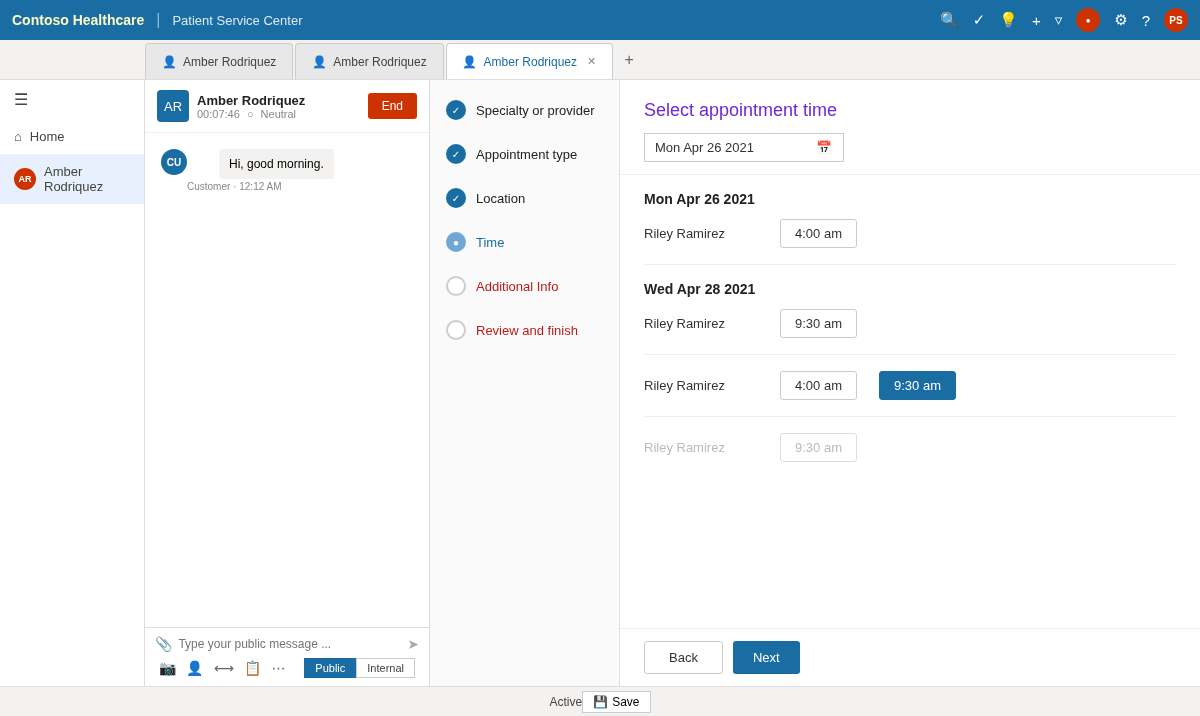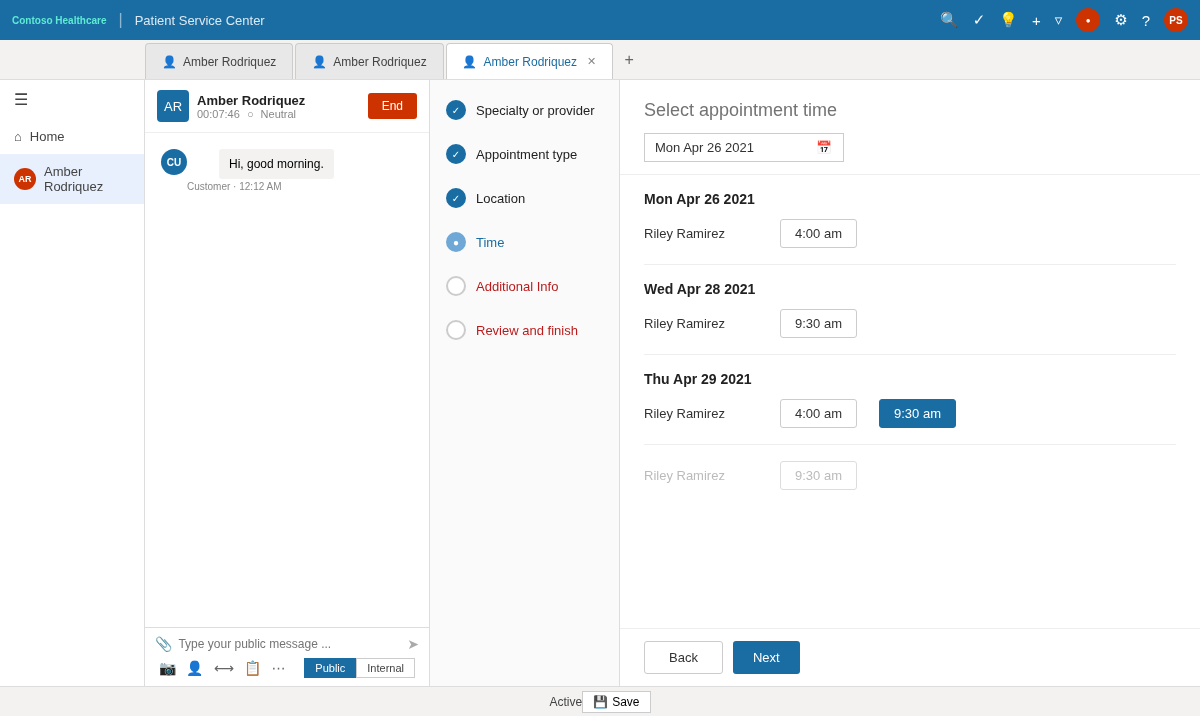--- a/index.html
+++ b/index.html
@@ -8,21 +8,21 @@
     
     .topbar {
       height: 40px;
       background: #1a6da3;
       display: flex;
       align-items: center;
       padding: 0 12px;
       color: white;
       gap: 8px;
     }
-    .topbar-brand { font-size: 10px; font-weight: 600; color: #5eead4; }
+    .topbar-brand { font-size: 14px; font-weight: 600; color: #fef9c3; }
     .topbar-divider { color: rgba(255,255,255,0.5); font-size: 16px; margin: 0 4px; }
     .topbar-subtitle { font-size: 13px; color: rgba(255,255,255,0.85); }
     .topbar-icons { margin-left: auto; display: flex; align-items: center; gap: 14px; }
     .topbar-icon { color: white; font-size: 15px; cursor: pointer; }
     .topbar-avatar { width: 24px; height: 24px; background: #cc3300; border-radius: 50%; display: flex; align-items: center; justify-content: center; font-size: 10px; color: white; font-weight: 600; }
 
     
     .tabs-row {
       height: 40px;
       background: #f3f2f1;
@@ -128,21 +128,21 @@
     .step-label.inactive { color: #b91c1c; }
 
     
     .appointment-panel {
       flex: 1;
       background: white;
       display: flex;
       flex-direction: column;
     }
     .appt-header { padding: 20px 24px 12px; border-bottom: 1px solid #eee; }
-    .appt-title { font-size: 18px; color: #737373; font-weight: 400; margin-bottom: 12px; }
+    .appt-title { font-size: 18px; color: #6d28d9; font-weight: 400; margin-bottom: 12px; }
     .date-picker-row { display: flex; align-items: center; gap: 8px; }
     .date-input { border: 1px solid #ccc; padding: 6px 10px; font-size: 13px; color: #333; width: 200px; display: flex; align-items: center; justify-content: space-between; cursor: pointer; }
     .appt-slots { flex: 1; overflow-y: auto; padding: 0 24px; }
     .day-section { padding: 16px 0; border-bottom: 1px solid #eee; }
     .day-label { font-size: 14px; font-weight: 600; color: #222; margin-bottom: 12px; }
     .provider-row { display: flex; align-items: center; gap: 16px; }
     .provider-name { font-size: 13px; color: #333; width: 120px; }
     .time-btn { border: 1px solid #ccc; background: white; padding: 6px 14px; font-size: 13px; color: #333; cursor: pointer; border-radius: 3px; margin-right: 6px; }
     .time-btn.selected { background: #1a6da3; border-color: #1a6da3; color: white; }
     .appt-footer { padding: 12px 24px; border-top: 1px solid #eee; display: flex; gap: 10px; }
@@ -302,21 +302,20 @@
 
       <div class="day-section">
         <div class="day-label">Wed Apr 28 2021</div>
         <div class="provider-row">
           <span class="provider-name">Riley Ramirez</span>
           <button class="time-btn">9:30 am</button>
         </div>
       </div>
 
       <div class="day-section">
-        <div class="day-label">Thu Apr 29 2021</div>
         <div class="provider-row">
           <span class="provider-name">Riley Ramirez</span>
           <button class="time-btn">4:00 am</button>
           <button class="time-btn selected">9:30 am</button>
         </div>
       </div>
 
       <div class="day-section" style="border-bottom:none; overflow:hidden; max-height:80px;">
         <div class="provider-row">
           <span class="provider-name" style="color:#bbb;">Riley Ramirez</span>

